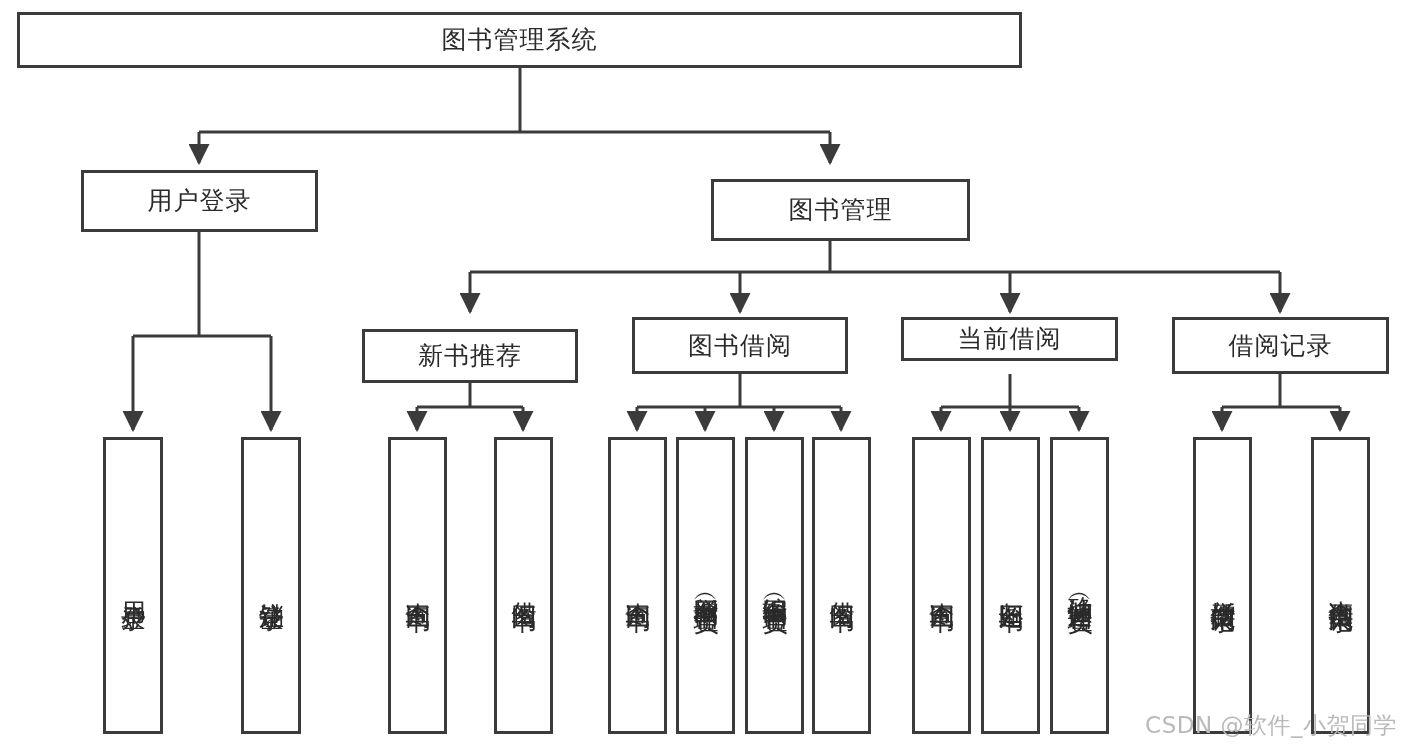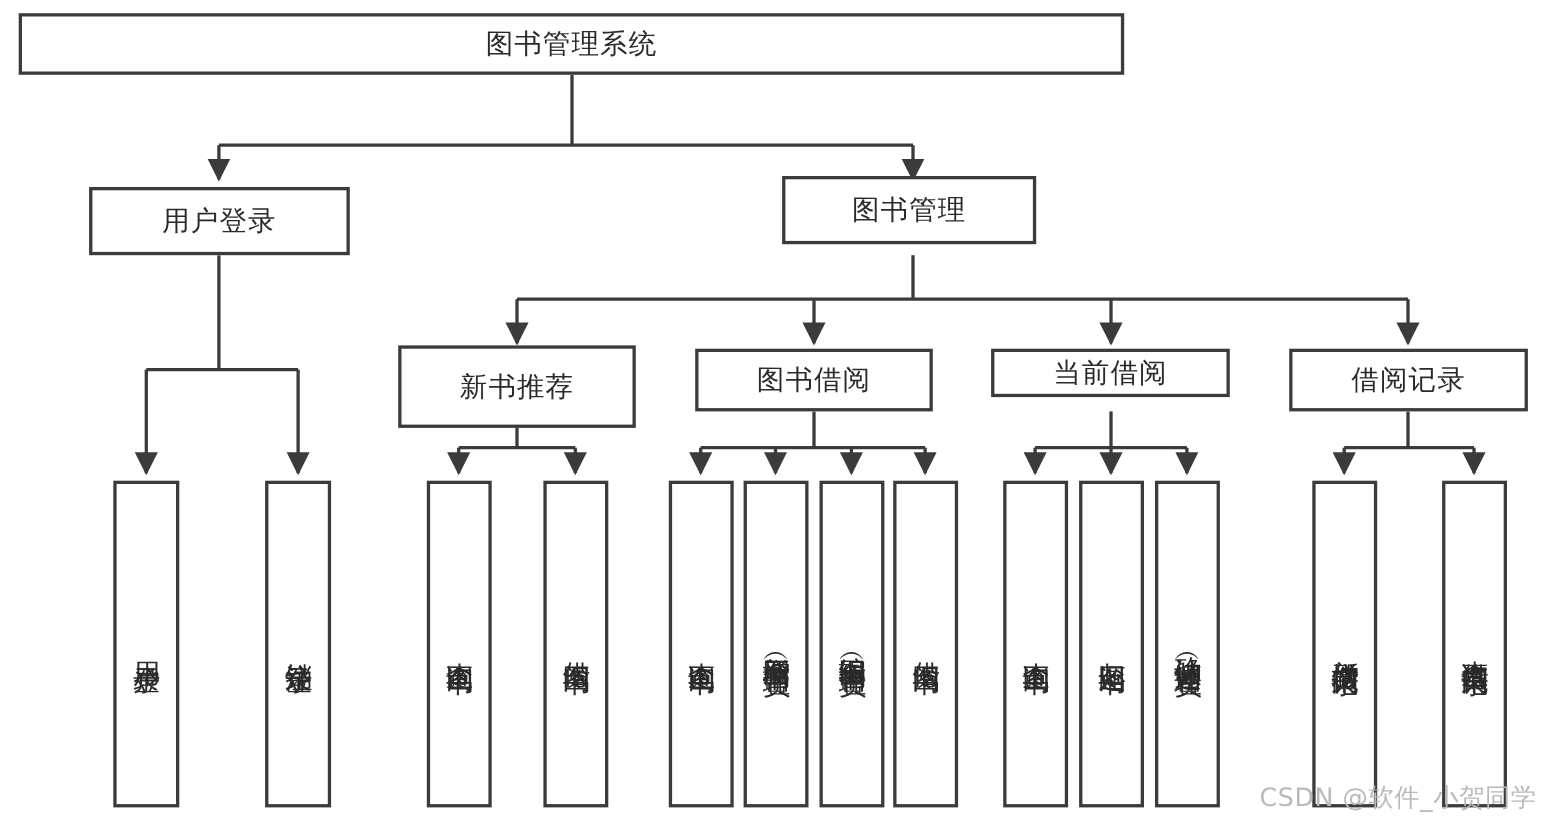--- a/index.html
+++ b/index.html
@@ -119,25 +119,25 @@
     </g>
   </svg>
 
   <div class="node horiz" style="left:17px; top:12px; width:1005px; height:56px;">
     <span>图书管理系统</span>
   </div>
 
   <div class="node horiz" style="left:81px; top:170px; width:237px; height:62px;">
     <span>用户登录</span>
   </div>
-  <div class="node horiz" style="left:711px; top:160px; width:231px; height:62px;">
+  <div class="node horiz" style="left:711px; top:179px; width:259px; height:62px;">
     <span>图书管理</span>
   </div>
 
-  <div class="node horiz" style="left:362px; top:314px; width:216px; height:75px;">
+  <div class="node horiz" style="left:362px; top:329px; width:216px; height:54px;">
     <span>新书推荐</span>
   </div>
   <div class="node horiz" style="left:632px; top:317px; width:216px; height:57px;">
     <span>图书借阅</span>
   </div>
   <div class="node horiz" style="left:901px; top:317px; width:217px; height:44px;">
     <span>当前借阅</span>
   </div>
   <div class="node horiz" style="left:1172px; top:317px; width:217px; height:57px;">
     <span>借阅记录</span>

